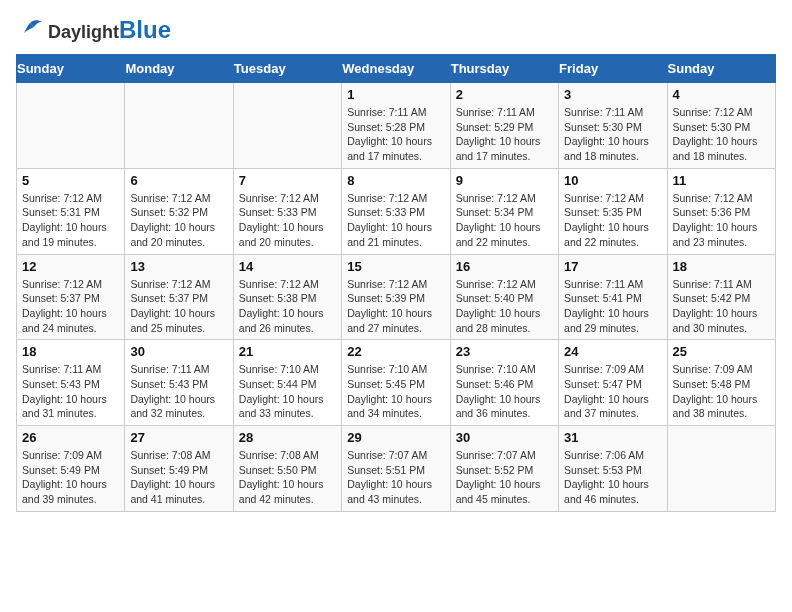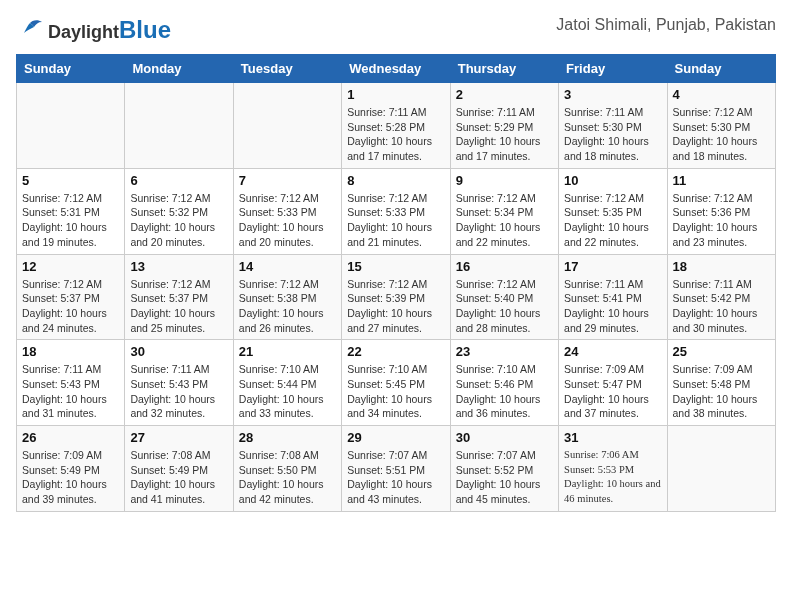--- a/index.html
+++ b/index.html
@@ -48,21 +48,21 @@
       color: #555;
     }
     table {
       width: 100%;
       border-collapse: collapse;
       font-size: 11px;
     }
     thead tr th {
       background-color: #2466b0;
       color: #fff;
-      padding: 6px 7px;
+      padding: 6px 0;
       text-align: left;
       font-size: 13px;
       font-weight: bold;
       border: 1px solid #2466b0;
     }
     tbody tr td {
       border: 1px solid #ccc;
       padding: 4px 5px;
       vertical-align: top;
       width: 108px;
@@ -94,21 +94,20 @@
   <div class="logo">
     <svg class="logo-bird" viewBox="0 0 28 22" fill="none" xmlns="http://www.w3.org/2000/svg">
       <path d="M14 4 C16 1, 22 0, 26 3 C22 3, 20 5, 18 8 C16 5, 14 4, 14 4Z" fill="#2466b0"></path>
       <path d="M14 4 C12 6, 10 10, 8 14 C10 12, 14 10, 18 8 C16 5, 14 4, 14 4Z" fill="#1a6eb5"></path>
     </svg>
     <div>
       <span class="logo-text-general">Daylight</span><span class="logo-text-blue">Blue</span>
     </div>
   </div>
   <div class="title-block">
-    <div class="subtitle">Jatoi Shimali, Punjab, Pakistan</div>
   </div>
 </div>
 
 <table>
   <thead>
     <tr>
     <th>Sunday</th>
         <th>Monday</th>
         <th>Tuesday</th>
         <th>Wednesday</th>
@@ -305,20 +304,20 @@
 Daylight: 10 hours and 43 minutes.</div>
         </td>
         <td>
           <div class="day-num">30</div>
           <div class="day-info" style="white-space: pre-line;">Sunrise: 7:07 AM
 Sunset: 5:52 PM
 Daylight: 10 hours and 45 minutes.</div>
         </td>
         <td>
           <div class="day-num">31</div>
-          <div class="day-info" style="white-space: pre-line; font-family: Liberation Serif, serif;">Sunrise: 7:06 AM
+          <div class="day-info" style="white-space: pre-line;">Sunrise: 7:06 AM
 Sunset: 5:53 PM
 Daylight: 10 hours and 46 minutes.</div>
         </td>
         <td></td>
       </tr>
     </tbody>
 </table>
 
 </body></html>

